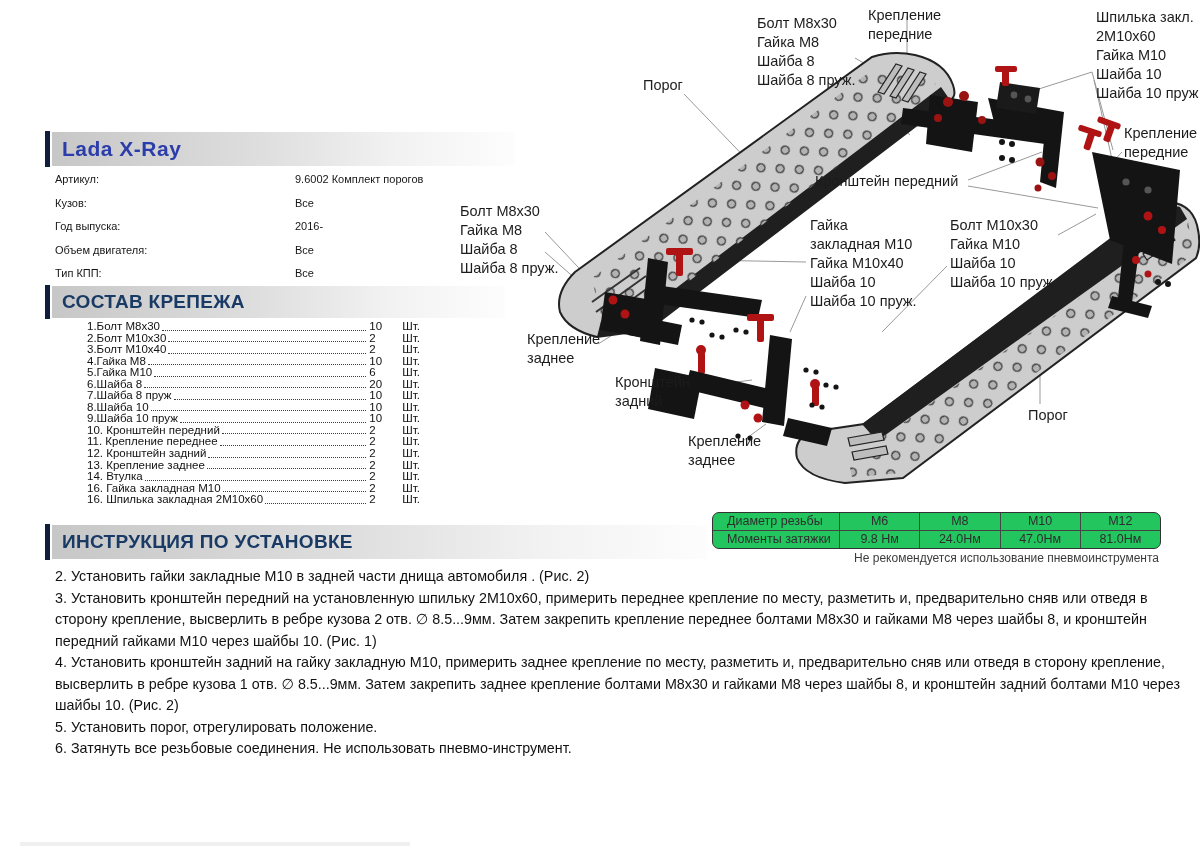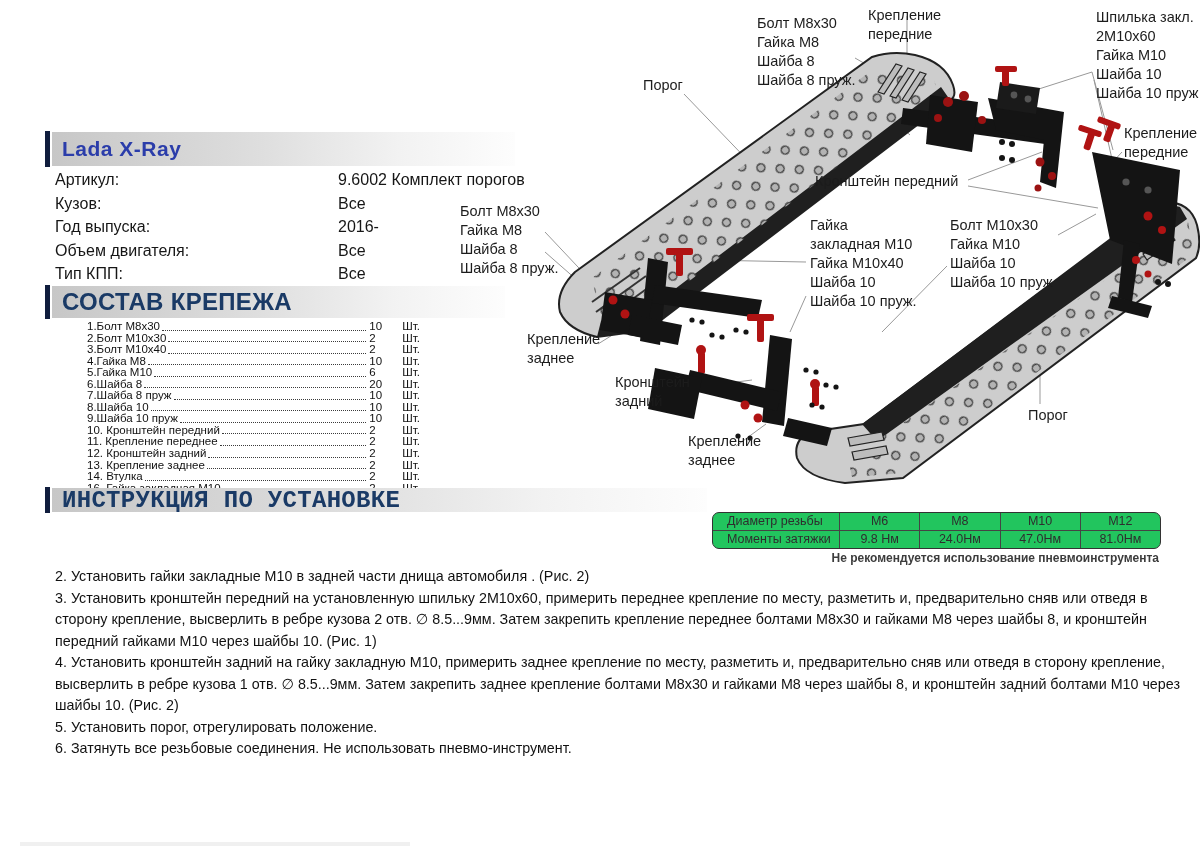--- a/index.html
+++ b/index.html
@@ -5,28 +5,28 @@
   html,body{margin:0;padding:0;background:#ffffff;}
   .page{position:relative;width:1200px;height:848px;background:#ffffff;overflow:hidden;
         font-family:"Liberation Sans",sans-serif;color:#161616;}
   
   .band{position:absolute;display:flex;align-items:center;
         background:linear-gradient(90deg,#c7c7c7 0%,#dedede 45%,#f2f2f2 75%,#fdfdfd 100%);}
   .band .vbar{position:absolute;left:-7px;top:-1px;bottom:-1px;width:5px;background:#101d3d;}
   .band .btxt{font-weight:bold;padding-left:10px;white-space:nowrap;}
   .title-band{left:52px;top:132px;width:463px;height:34px;}
   .title-band .btxt{font-size:21px;color:#2b3daa;letter-spacing:.5px;}
-  .sec-band .btxt{font-size:24px;color:#1a3a66;letter-spacing:.3px;}
+  .sec-band .btxt{font-size:19px;color:#1a3a66;letter-spacing:.3px;}
   .band-sostav{left:52px;top:286px;width:453px;height:32px;}
-  .band-instr{left:52px;top:488px;width:655px;height:24px;font-family:Liberation Mono, monospace;}
-  
-  .fields{position:absolute;left:55px;top:168px;width:470px;font-size:16px;line-height:23.5px;}
+  .band-instr{left:52px;top:525px;width:655px;height:34px;}
+  
+  .fields{position:absolute;left:55px;top:168px;width:470px;font-size:11px;line-height:23.5px;}
   .frow{display:flex;}
   .flabel{width:240px;}
-  .fvalue{flex:1;margin-left:43px;}
+  .fvalue{flex:1;}
   
   .parts{position:absolute;left:55px;top:321px;width:365px;font-size:11.5px;line-height:11.55px;
          color:#111;}
   .prow{display:flex;align-items:flex-end;margin-left:32px;}
   .pname{white-space:nowrap;}
   .pleader{flex:1;border-bottom:1.5px dotted #3a3a3a;margin:0 3px 2px 2px;min-width:0;}
   .pqty{width:33px;white-space:nowrap;}
   .punit{white-space:nowrap;}
   
   .steps{position:absolute;left:55px;top:566px;width:1140px;font-size:14.3px;line-height:21.5px;
@@ -35,21 +35,21 @@
   .ttable{position:absolute;left:712px;top:512px;width:447px;border:1.5px solid #333;
           border-radius:7px;overflow:hidden;background:#22c55e;}
   .trow{display:flex;}
   .trow:first-child .tcell{border-bottom:1px solid #444;}
   .tcell{box-sizing:border-box;height:17.5px;font-size:12.5px;color:#2e2e2e;
          display:flex;align-items:center;justify-content:center;border-right:1px solid #444;}
   .tcell:last-child{border-right:none;}
   .tcell.c0{width:127px;justify-content:flex-start;padding-left:14px;}
   .tcell.cn{flex:1;}
   .tnote{position:absolute;left:712px;top:551px;width:447px;text-align:right;font-size:12px;
-         color:#3c3c3c;font-weight:bold;}
+         color:#3c3c3c;}
   
   .dlabel{position:absolute;font-size:14.5px;line-height:19px;color:#1c1c1c;white-space:nowrap;}
   .diagram{position:absolute;left:430px;top:0;width:770px;height:500px;}
   .bottom-bar{position:absolute;left:20px;top:842px;width:390px;height:4px;background:#f0f0f0;}
 </style>
 </head>
 <body>
 
 <div class="page">
 

